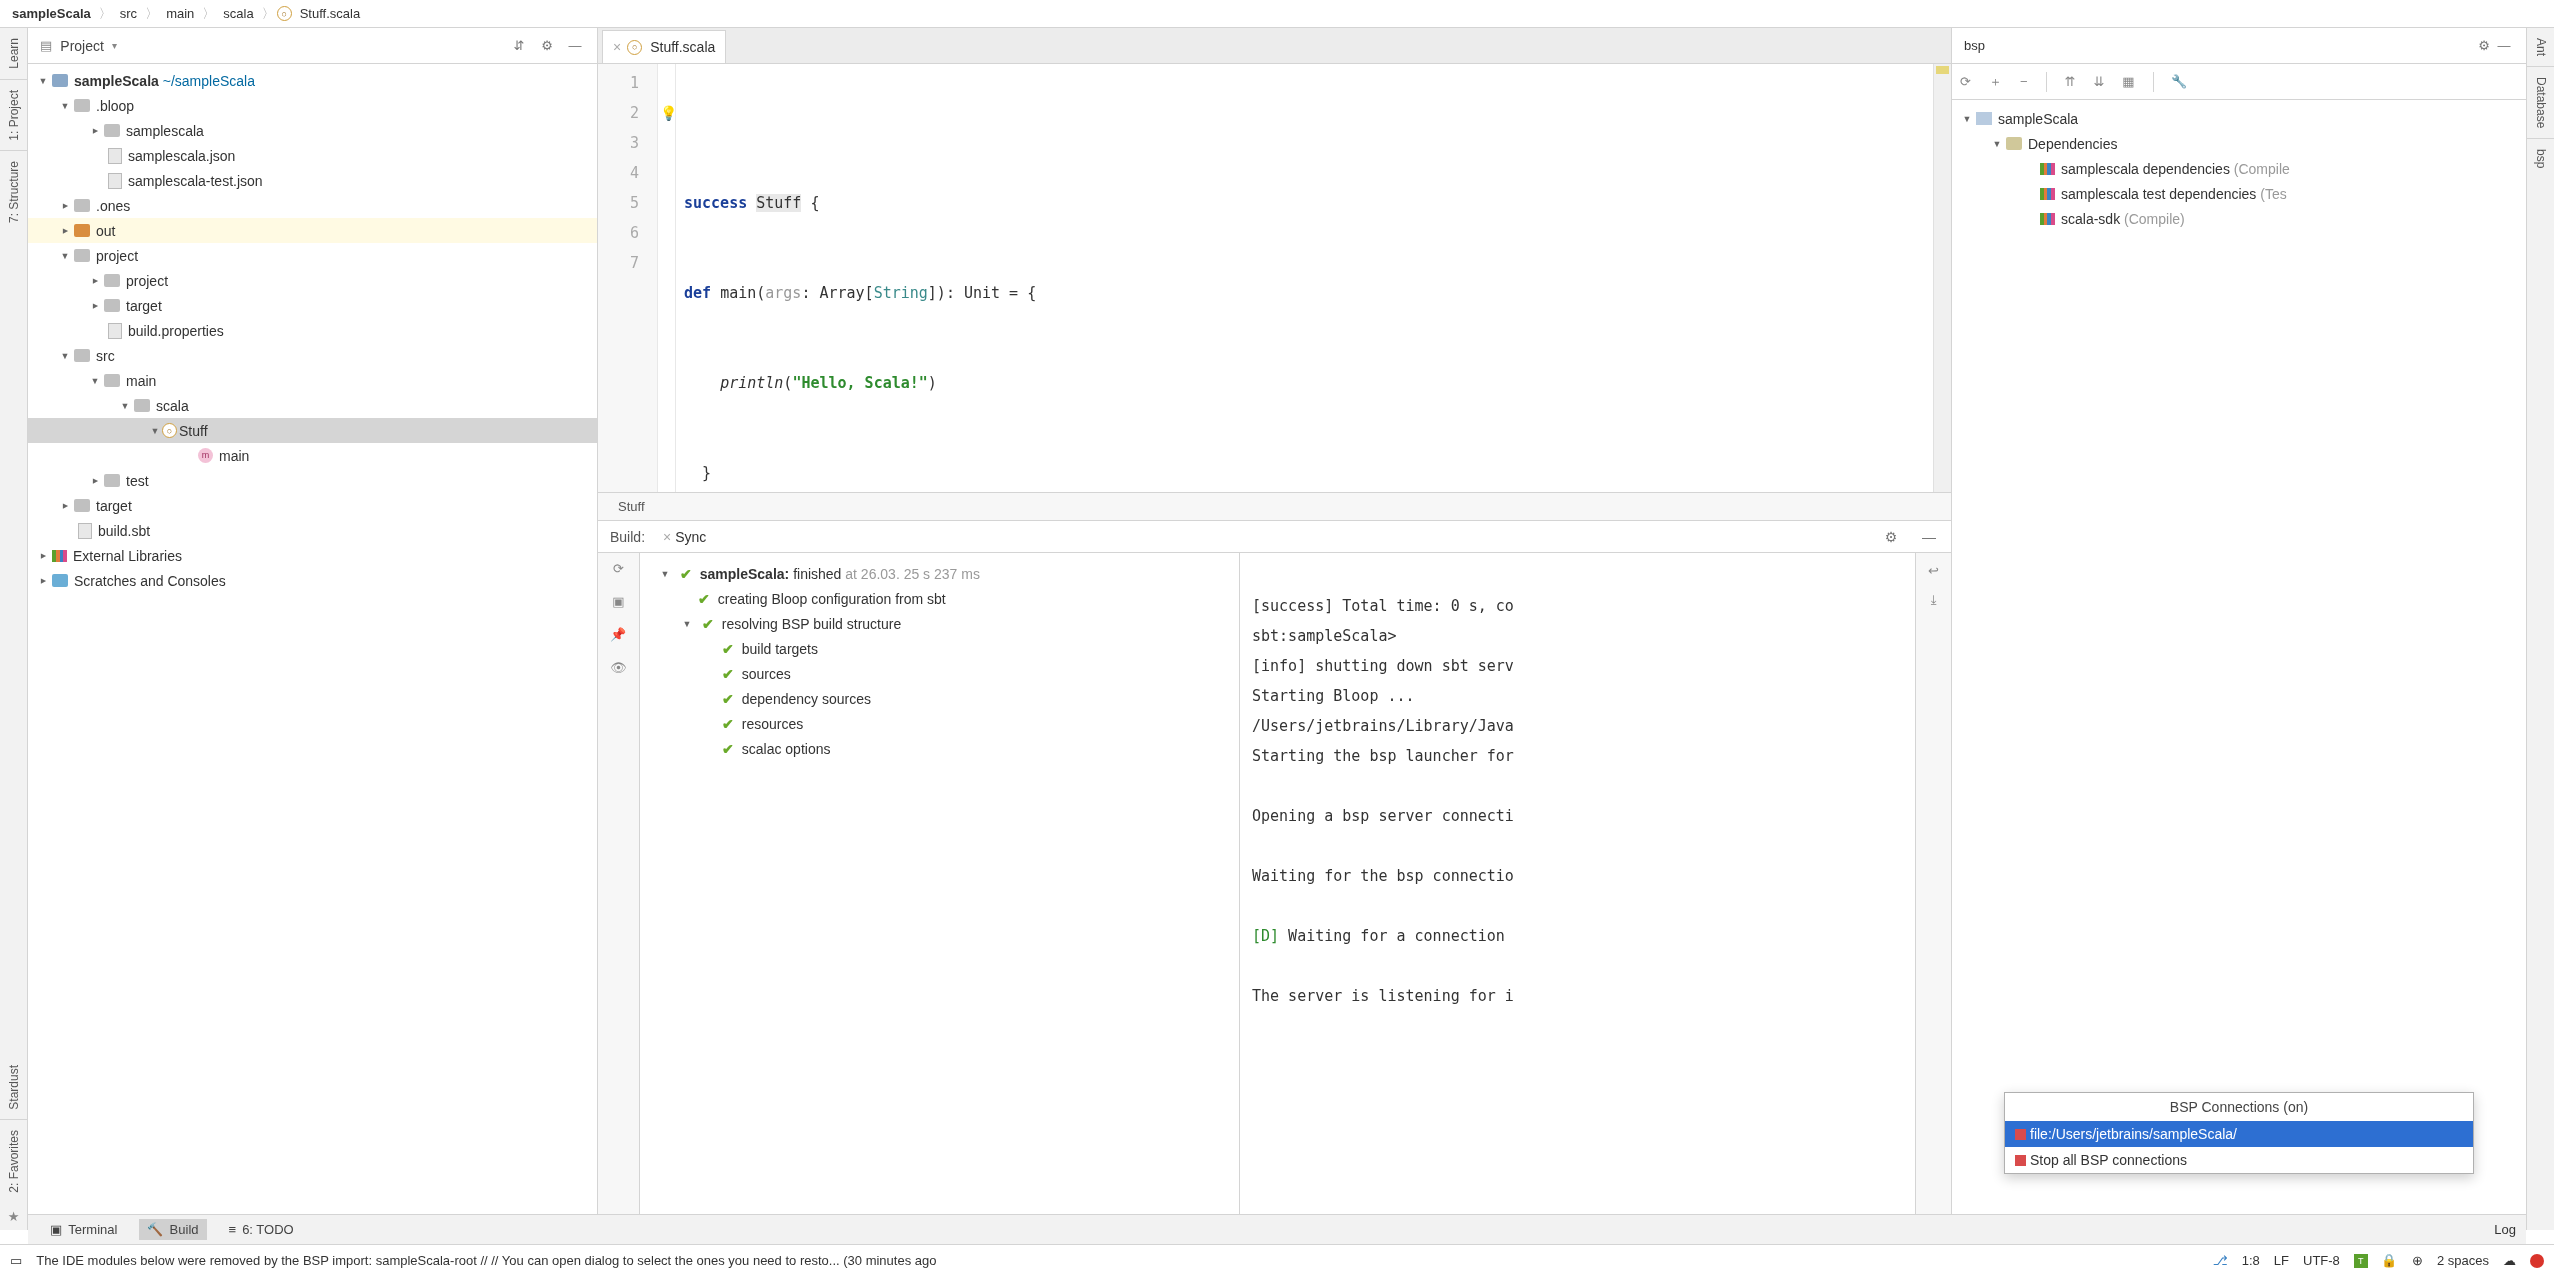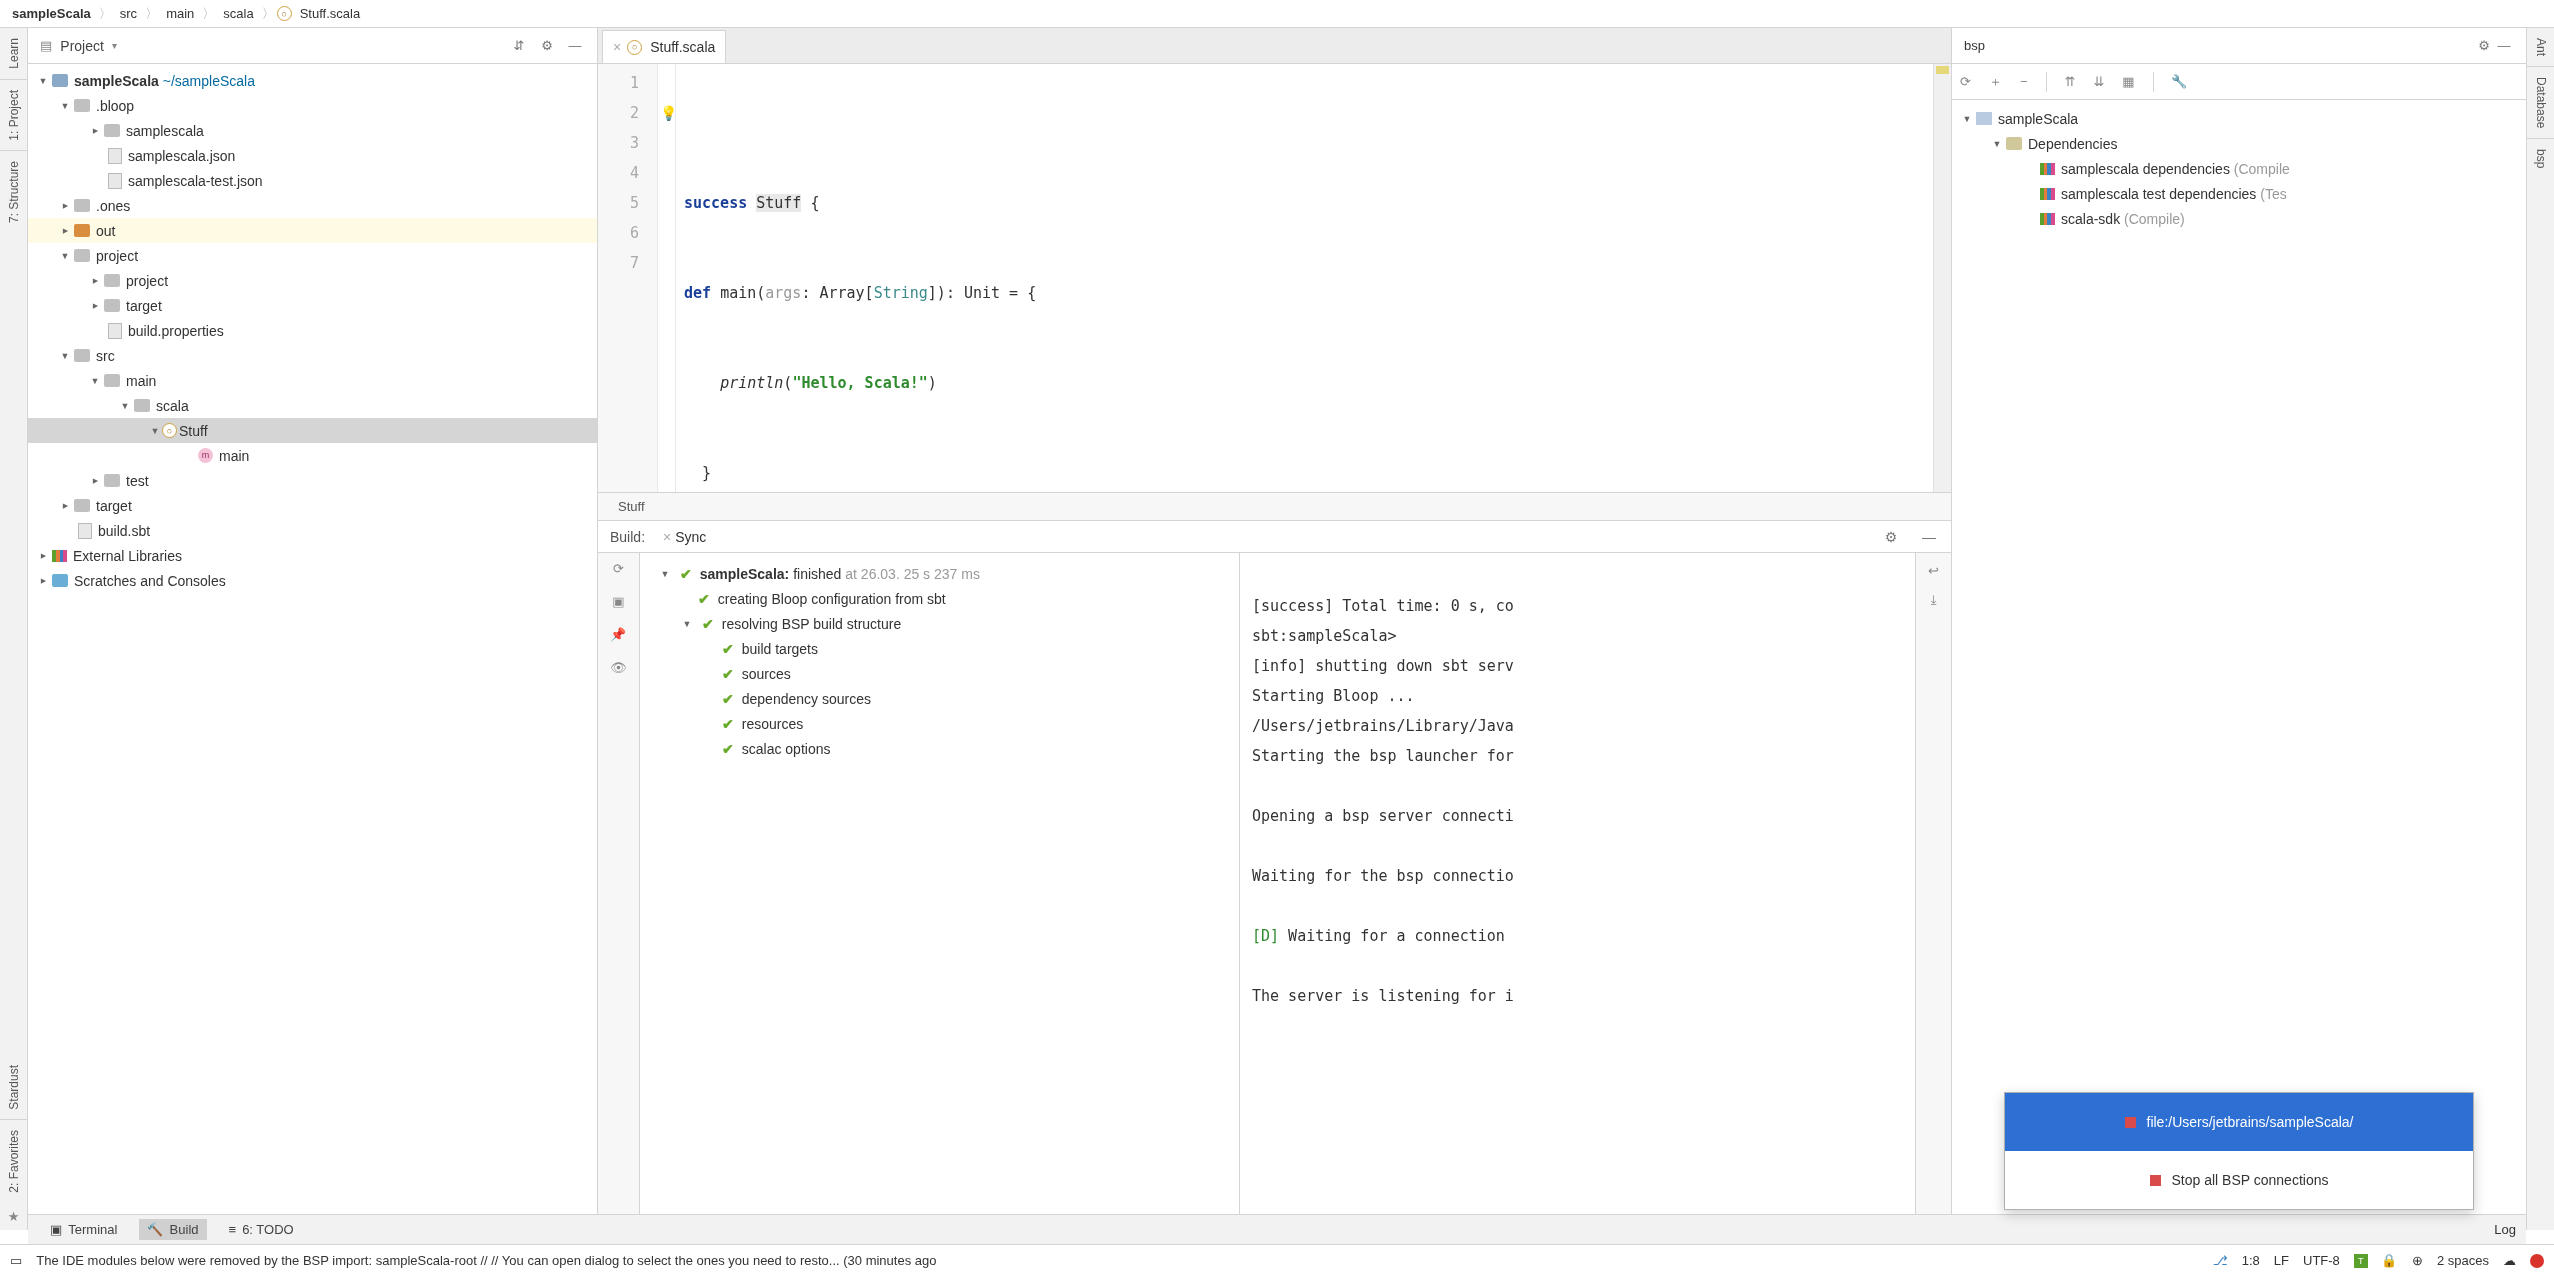--- a/index.html
+++ b/index.html
@@ -66,21 +66,21 @@
 .bsp-header { height: 36px; border-bottom: 1px solid #d4d4d4; display: flex; align-items: center; padding: 0 12px; }
 .bsp-header .spacer { flex: 1; }
 .bsp-toolbar { height: 36px; border-bottom: 1px solid #d4d4d4; display: flex; align-items: center; padding: 0 8px; gap: 18px; color:#888; }
 .bsp-toolbar .sep { width:1px; height:20px; background:#d4d4d4; }
 .bsp-tree { flex: 1; padding: 6px 0; font-size: 14px; }
 .bsp-row { display: flex; align-items: center; height: 25px; padding-left: 8px; cursor: pointer; }
 .bsp-row .muted { color: #999; }
 .projfolder-icon { width:16px; height:13px; display:inline-block; background:#b8cbe0; margin:0 6px 0 2px; position:relative;}
 .popup { position: absolute; right: 80px; top: 1092px; width: 470px; background: #fff; border: 1px solid #b0b0b0; box-shadow: 0 4px 12px rgba(0,0,0,0.2); z-index: 100; font-size: 14px; }
 .popup-title { text-align: center; padding: 6px; color: #444; }
-.popup-item { padding: 21px 10px; display: flex; align-items: center; gap: 11px; justify-content: center; }
+.popup-item { padding: 5px 10px; display: flex; align-items: center; gap: 4px; }
 .popup-item.selected { background: #2d6fd2; color: #fff; }
 .sq { width: 11px; height: 11px; display: inline-block; }
 .sq.red { background: #d94b4b; }
 .bottom-tabs { position: absolute; bottom: 32px; left: 28px; height: 30px; display: flex; align-items: center; gap: 14px; padding: 0 14px; border-top:1px solid #d4d4d4; width:calc(100% - 56px); background:#f2f2f2;}
 .btab { display:flex; align-items:center; gap:6px; font-size:13px; color:#444; padding:3px 8px; cursor:pointer;}
 .btab.active { background:#d0d0d0; }
 .status-bar { position: absolute; bottom: 0; left: 0; right: 0; height: 32px; display: flex; align-items: center; padding: 0 10px; gap: 14px; font-size: 13px; background:#fff; border-top:1px solid #d4d4d4;}
 .status-bar .msg { flex: 1; white-space: nowrap; overflow: hidden; text-overflow: ellipsis; }
 .status-bar .red-dot { width:14px;height:14px; background:#d9342b; border-radius:50%; display:inline-block;}
 .green-box { display:inline-block; width:14px; height:14px; background:#5aa02c; color:#fff; font-size:9px; text-align:center; line-height:14px;}
@@ -382,20 +382,21 @@
   <div class="right-sidebar">
     <div class="vbtn-r">Ant</div>
     <div style="height:1px;width:100%;background:#d4d4d4;"></div>
     <div class="vbtn-r">Database</div>
     <div style="height:1px;width:100%;background:#d4d4d4;"></div>
     <div class="vbtn-r">bsp</div>
   </div>
 </div>
 
 <div class="popup">
+  <div class="popup-title">BSP Connections (on)</div>
   <div class="popup-item selected">
       <span class="sq red"></span>
       <span>file:/Users/jetbrains/sampleScala/</span>
     </div>
   <div class="popup-item">
       <span class="sq red"></span>
       <span>Stop all BSP connections</span>
     </div>
 </div>
 

